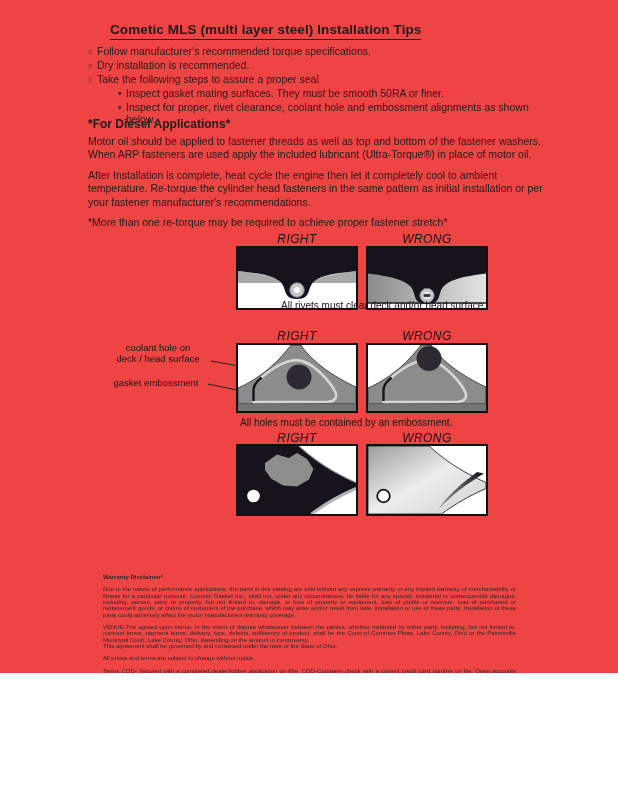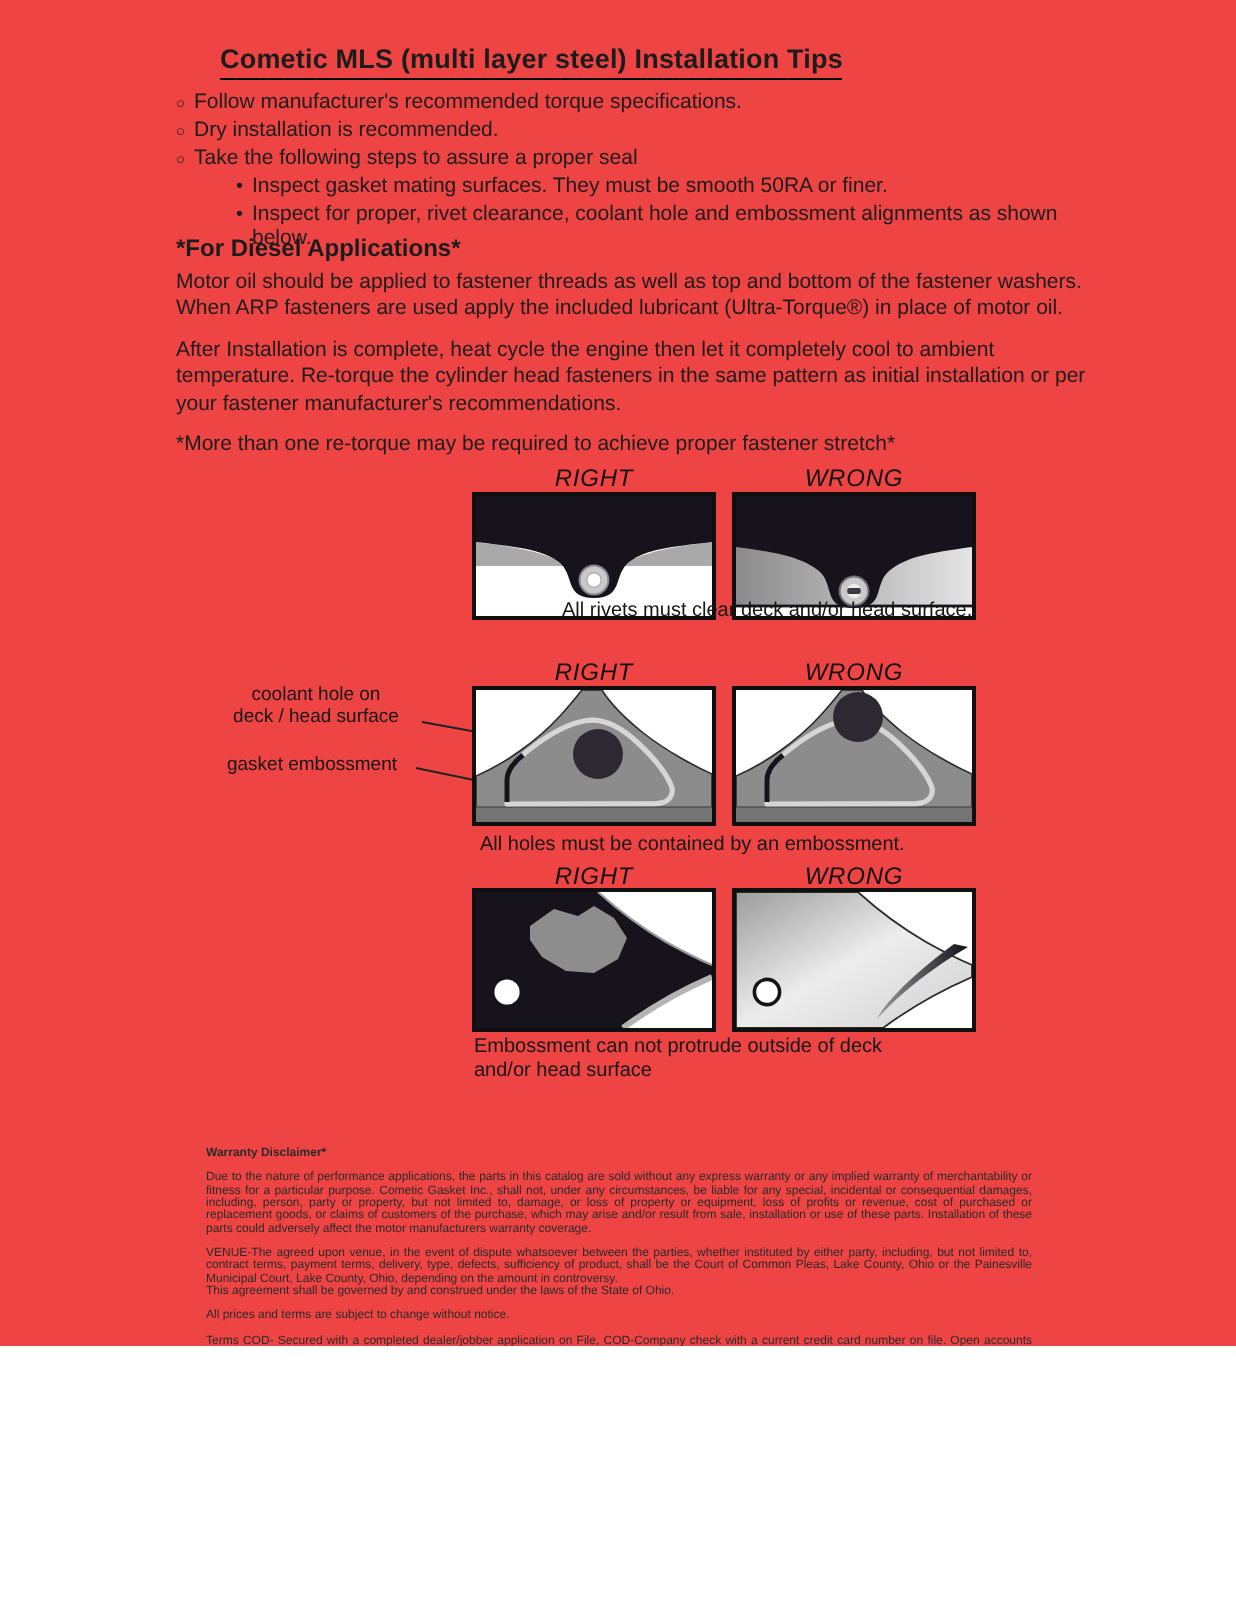--- a/index.html
+++ b/index.html
@@ -179,24 +179,20 @@
             <stop offset="1" stop-color="#101018"></stop>
         </linearGradient>
       </defs>
       <rect width="118" height="68" fill="#ffffff"></rect>
       <path d="M0,0 H61 C72,10 83,18 95,25 C104,30 112,34 118,36.5 V42.5 C103,49 87,58 73.5,68 H0 Z" fill="url(#d3g)" stroke="#2a2a2a" stroke-width="0.9"></path>
       <path d="M116,27.5 C99,37.5 83,49.5 70.5,63.5 C76,53 91.5,39 109,26 Z" fill="url(#d3s)"></path>
       <circle cx="15.5" cy="50" r="6.3" fill="#ffffff" stroke="#17131c" stroke-width="1.8"></circle>
     </svg>
   </div>
 
-  <div class="abs caption" style="left:237px; top:518px; width:260px;">
-    <div>Embossment can not protrude outside of deck</div>
-    <div>and/or head surface</div>
-  </div>
 
   <div class="abs legal">
     <p class="lt">Warranty Disclaimer*</p>
     <p>Due to the nature of performance applications, the parts in this catalog are sold without any express warranty or any implied warranty of merchantability or fitness for a particular purpose.  Cometic Gasket Inc., shall not, under any circumstances, be liable for any special, incidental or consequential damages, including, person, party or property, but not limited to, damage, or loss of property or equipment, loss of profits or revenue, cost of purchased or replacement goods, or claims of customers of the purchase, which may arise and/or result from sale, installation or use of these parts.  Installation of these parts could adversely affect the motor manufacturers warranty coverage.</p>
     <p>VENUE-The agreed upon venue, in the event of dispute whatsoever between the parties, whether instituted by either party, including, but not limited to, contract terms, payment terms, delivery, type, defects, sufficiency of product, shall be the Court of Common Pleas, Lake County, Ohio or the Painesville Municipal Court, Lake County, Ohio, depending on the amount in controversy.</p>
     <p class="tight">This agreement shall be governed by and construed under the laws of the State of Ohio.</p>
     <p>All prices and terms are subject to change without notice.</p>
     <p>Terms COD- Secured with a completed dealer/jobber application on File, COD-Company check with a current credit card number on file.  Open accounts may be established by well rated firms.  A credit application is available upon request.  Open accounts are due payable Net 30 days from date of invoice.  No statement will be sent.  If an account becomes 60 or more days past due, it is subject to being placed on credit hold.  No orders will be shipped or new orders accepted until past due balance is paid.  If an account becomes 90 or more days past due, it is subject to being placed for collections.  All costs of collection are the responsibility of the customer, including attorney fees, court costs, and other expenses of litigation.</p>
     <p>Returns- Authorized (RGA) must be obtained in advance on all returns.  A packing slip or invoice number must accompany the merchandise.  No returns after 30 days from invoice date.  All returns are subject to a 25% restocking charge.  All custom designed and custom manufactured gaskets are non-returnable.</p>
     <p>Only catalog parts are returnable.</p>

